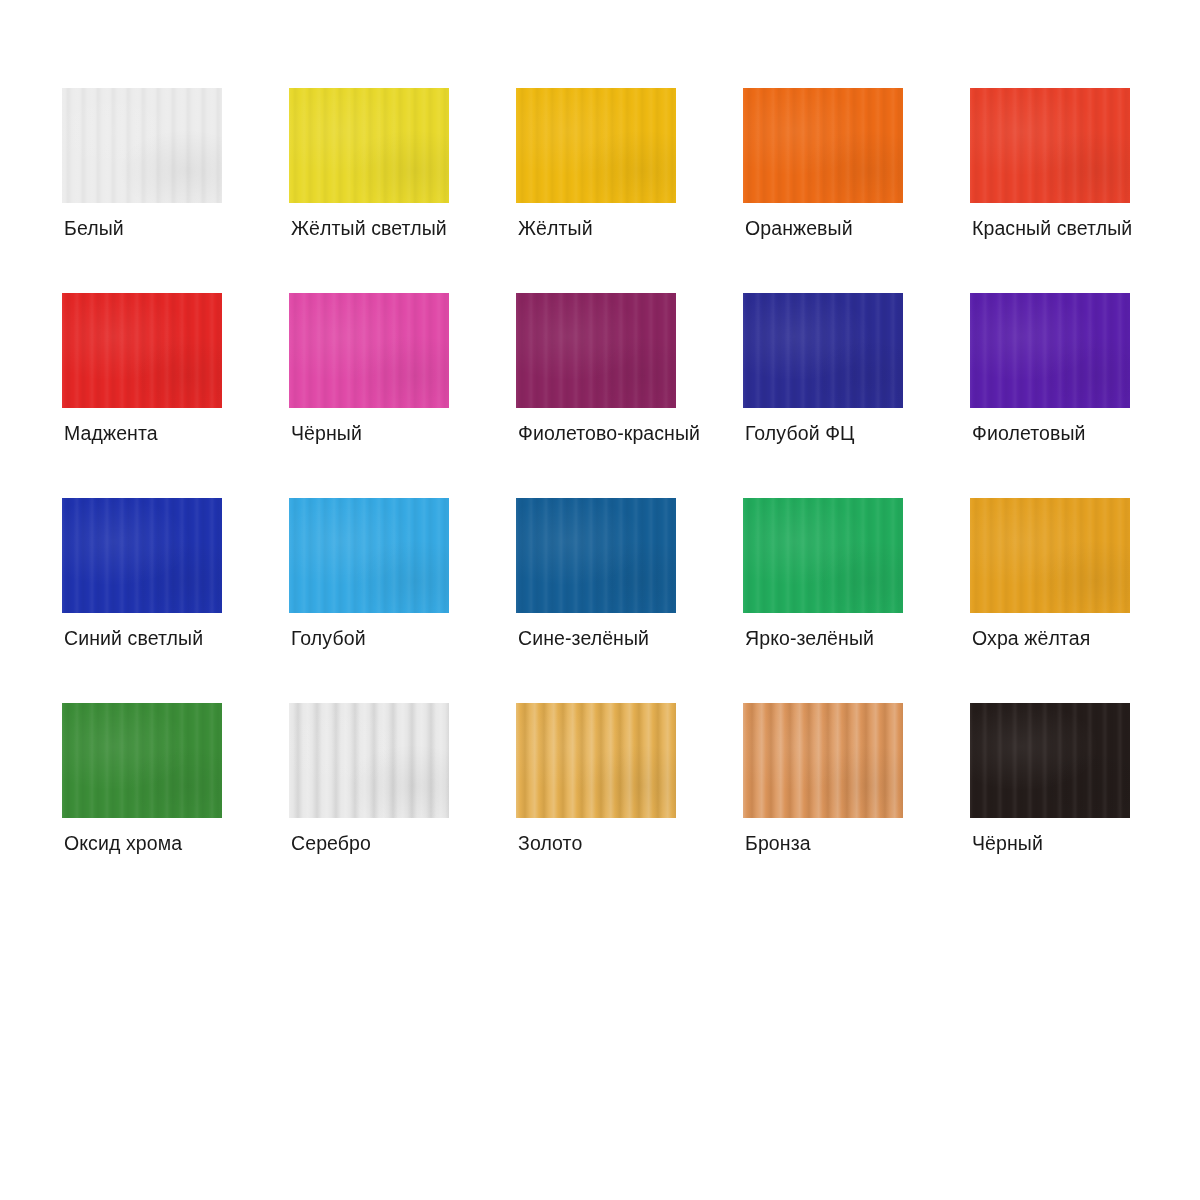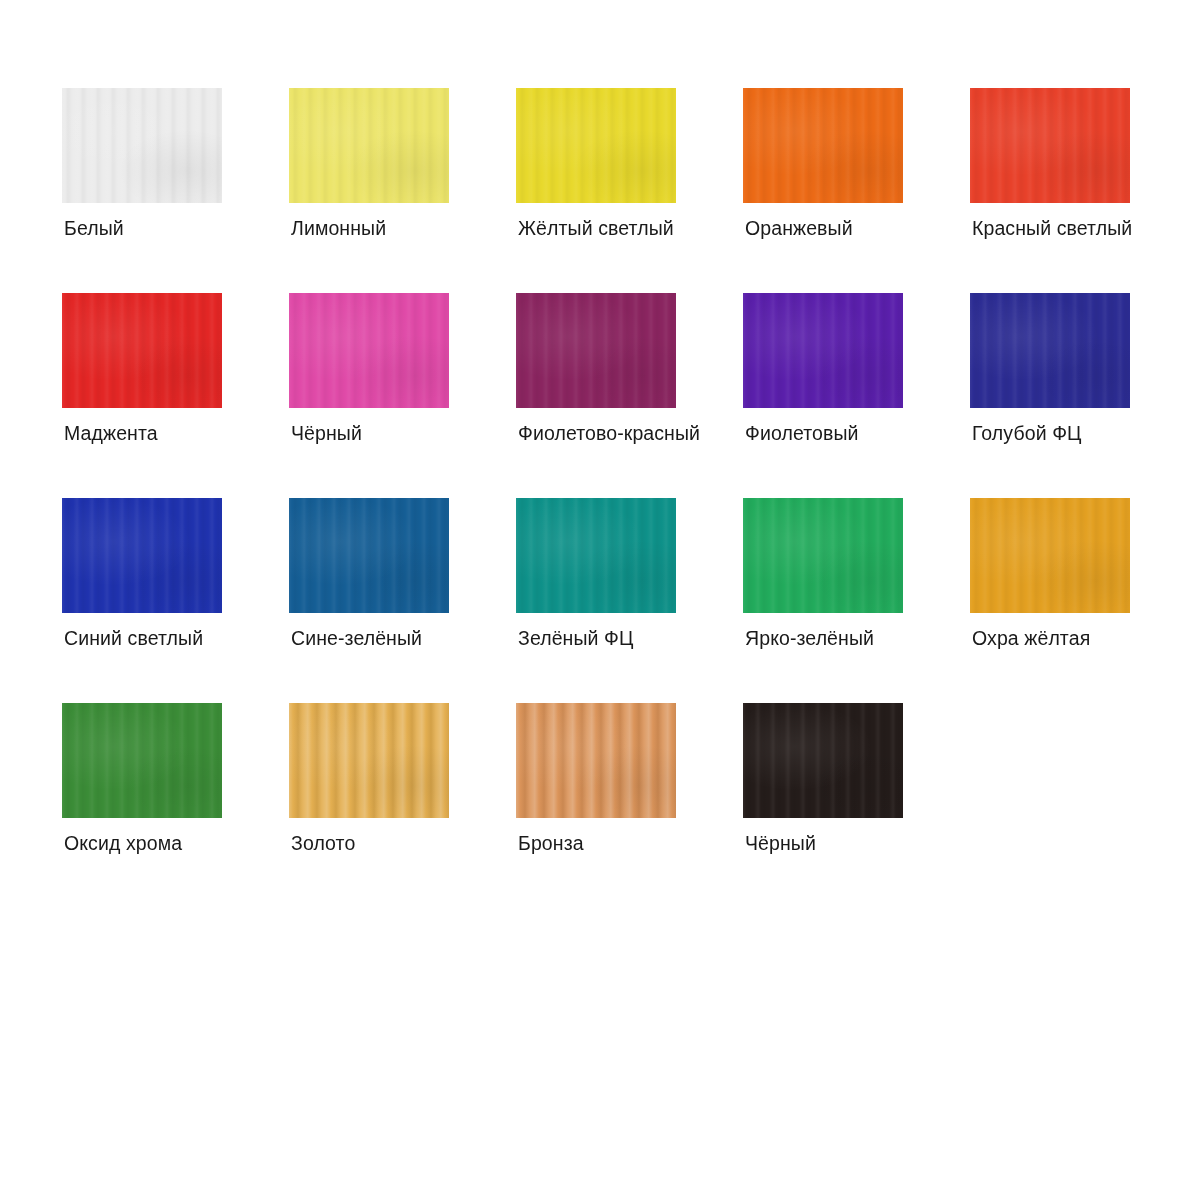--- a/index.html
+++ b/index.html
@@ -97,26 +97,26 @@
 </head>
 <body>
 
 <div id="palette-sheet">
   <div class="swatch-grid">
       <div class="swatch-cell">
         <div class="swatch-chip" style="background-color: rgb(236, 236, 236);"></div>
         <div class="swatch-label">Белый</div>
       </div>
       <div class="swatch-cell">
-        <div class="swatch-chip" style="background-color: rgb(236, 229, 106);"></div>
-        <div class="swatch-label">Лимонный</div>
+        <div class="swatch-chip" style="background-color: rgb(232, 217, 44);"></div>
+        <div class="swatch-label">Жёлтый светлый</div>
       </div>
       <div class="swatch-cell">
-        <div class="swatch-chip" style="background-color: rgb(232, 217, 44);"></div>
-        <div class="swatch-label">Жёлтый светлый</div>
+        <div class="swatch-chip" style="background-color: rgb(238, 185, 17);"></div>
+        <div class="swatch-label">Жёлтый</div>
       </div>
       <div class="swatch-cell">
         <div class="swatch-chip" style="background-color: rgb(236, 106, 22);"></div>
         <div class="swatch-label">Оранжевый</div>
       </div>
       <div class="swatch-cell">
         <div class="swatch-chip" style="background-color: rgb(232, 65, 42);"></div>
         <div class="swatch-label">Красный светлый</div>
       </div>
       <div class="swatch-cell">
@@ -125,50 +125,54 @@
       </div>
       <div class="swatch-cell">
         <div class="swatch-chip" style="background-color: rgb(224, 74, 168);"></div>
         <div class="swatch-label">Чёрный</div>
       </div>
       <div class="swatch-cell">
         <div class="swatch-chip" style="background-color: rgb(138, 37, 96);"></div>
         <div class="swatch-label">Фиолетово-красный</div>
       </div>
       <div class="swatch-cell">
+        <div class="swatch-chip" style="background-color: rgb(44, 44, 147);"></div>
+        <div class="swatch-label">Голубой ФЦ</div>
+      </div>
+      <div class="swatch-cell">
         <div class="swatch-chip" style="background-color: rgb(90, 31, 171);"></div>
         <div class="swatch-label">Фиолетовый</div>
-      </div>
-      <div class="swatch-cell">
-        <div class="swatch-chip" style="background-color: rgb(44, 44, 147);"></div>
-        <div class="swatch-label">Голубой ФЦ</div>
       </div>
       <div class="swatch-cell">
         <div class="swatch-chip" style="background-color: rgb(31, 50, 174);"></div>
         <div class="swatch-label">Синий светлый</div>
       </div>
       <div class="swatch-cell">
+        <div class="swatch-chip" style="background-color: rgb(54, 169, 227);"></div>
+        <div class="swatch-label">Голубой</div>
+      </div>
+      <div class="swatch-cell">
         <div class="swatch-chip" style="background-color: rgb(21, 94, 149);"></div>
         <div class="swatch-label">Сине-зелёный</div>
-      </div>
-      <div class="swatch-cell">
-        <div class="swatch-chip" style="background-color: rgb(14, 145, 137);"></div>
-        <div class="swatch-label">Зелёный ФЦ</div>
       </div>
       <div class="swatch-cell">
         <div class="swatch-chip" style="background-color: rgb(34, 171, 92);"></div>
         <div class="swatch-label">Ярко-зелёный</div>
       </div>
       <div class="swatch-cell">
         <div class="swatch-chip" style="background-color: rgb(227, 160, 33);"></div>
         <div class="swatch-label">Охра жёлтая</div>
       </div>
       <div class="swatch-cell">
         <div class="swatch-chip" style="background-color: rgb(59, 140, 55);"></div>
         <div class="swatch-label">Оксид хрома</div>
+      </div>
+      <div class="swatch-cell">
+        <div class="swatch-chip metallic" style="background-color: rgb(230, 230, 230);"></div>
+        <div class="swatch-label">Серебро</div>
       </div>
       <div class="swatch-cell">
         <div class="swatch-chip metallic" style="background-color: rgb(227, 173, 77);"></div>
         <div class="swatch-label">Золото</div>
       </div>
       <div class="swatch-cell">
         <div class="swatch-chip metallic" style="background-color: rgb(218, 146, 87);"></div>
         <div class="swatch-label">Бронза</div>
       </div>
       <div class="swatch-cell">

